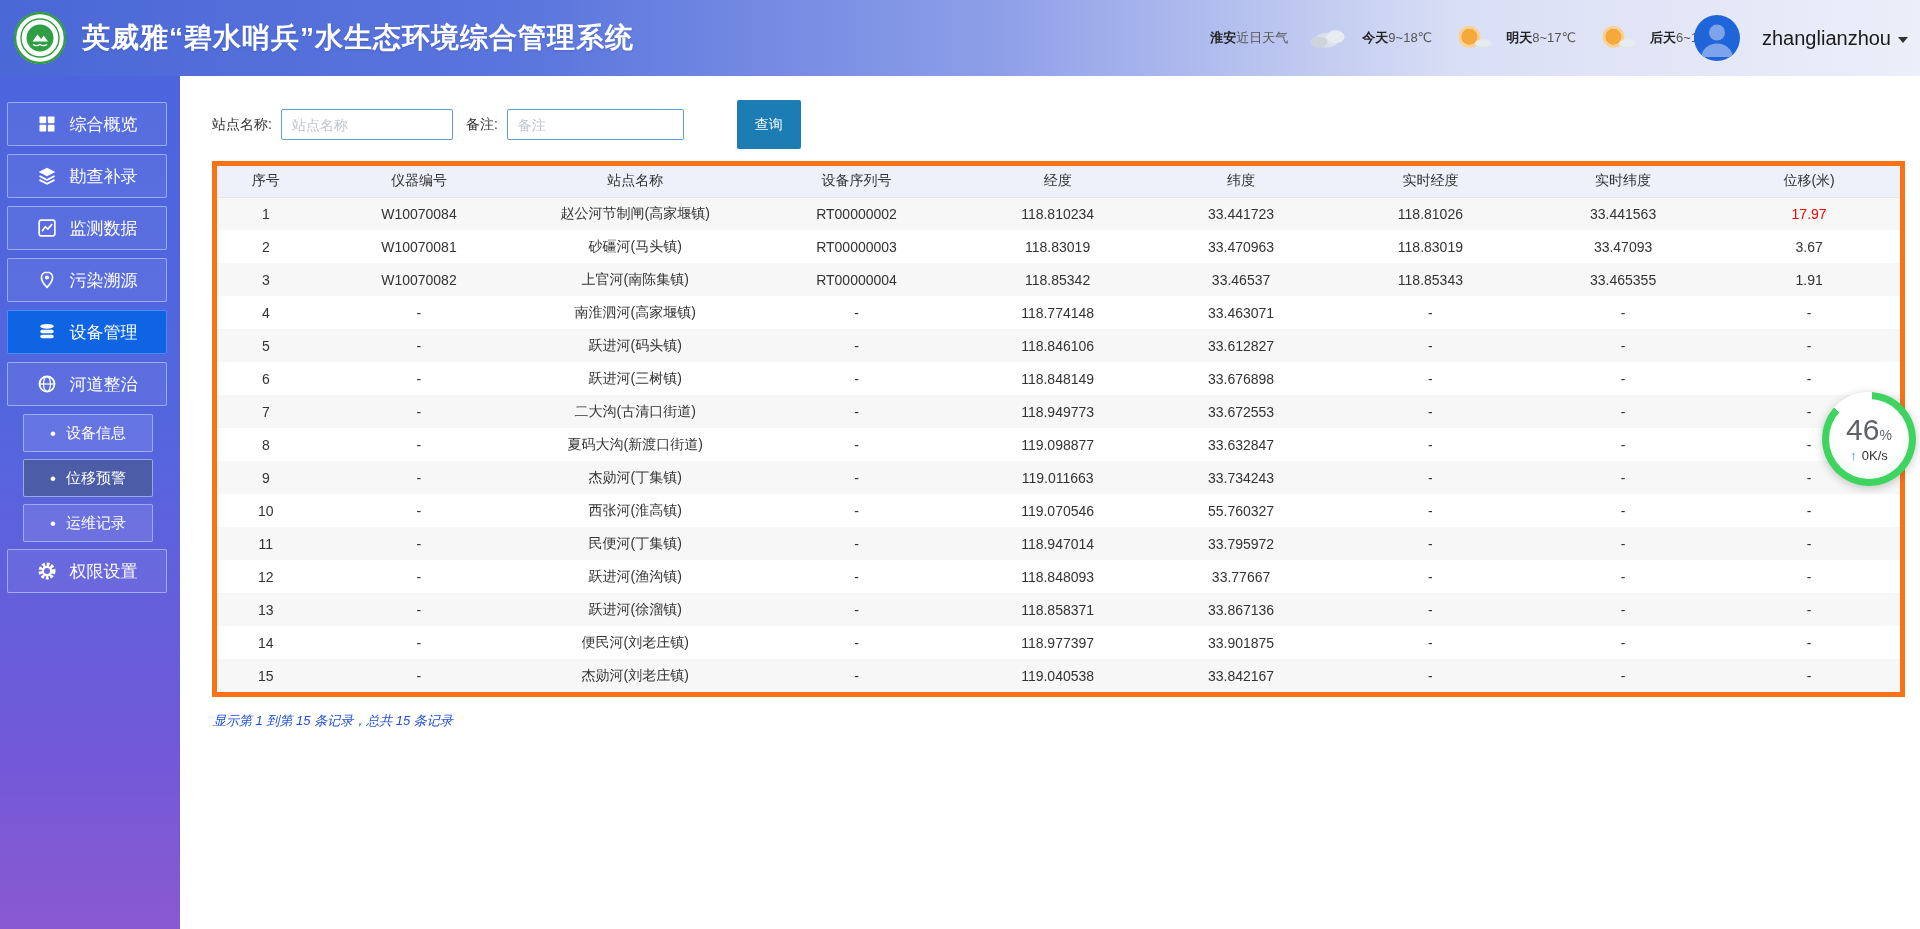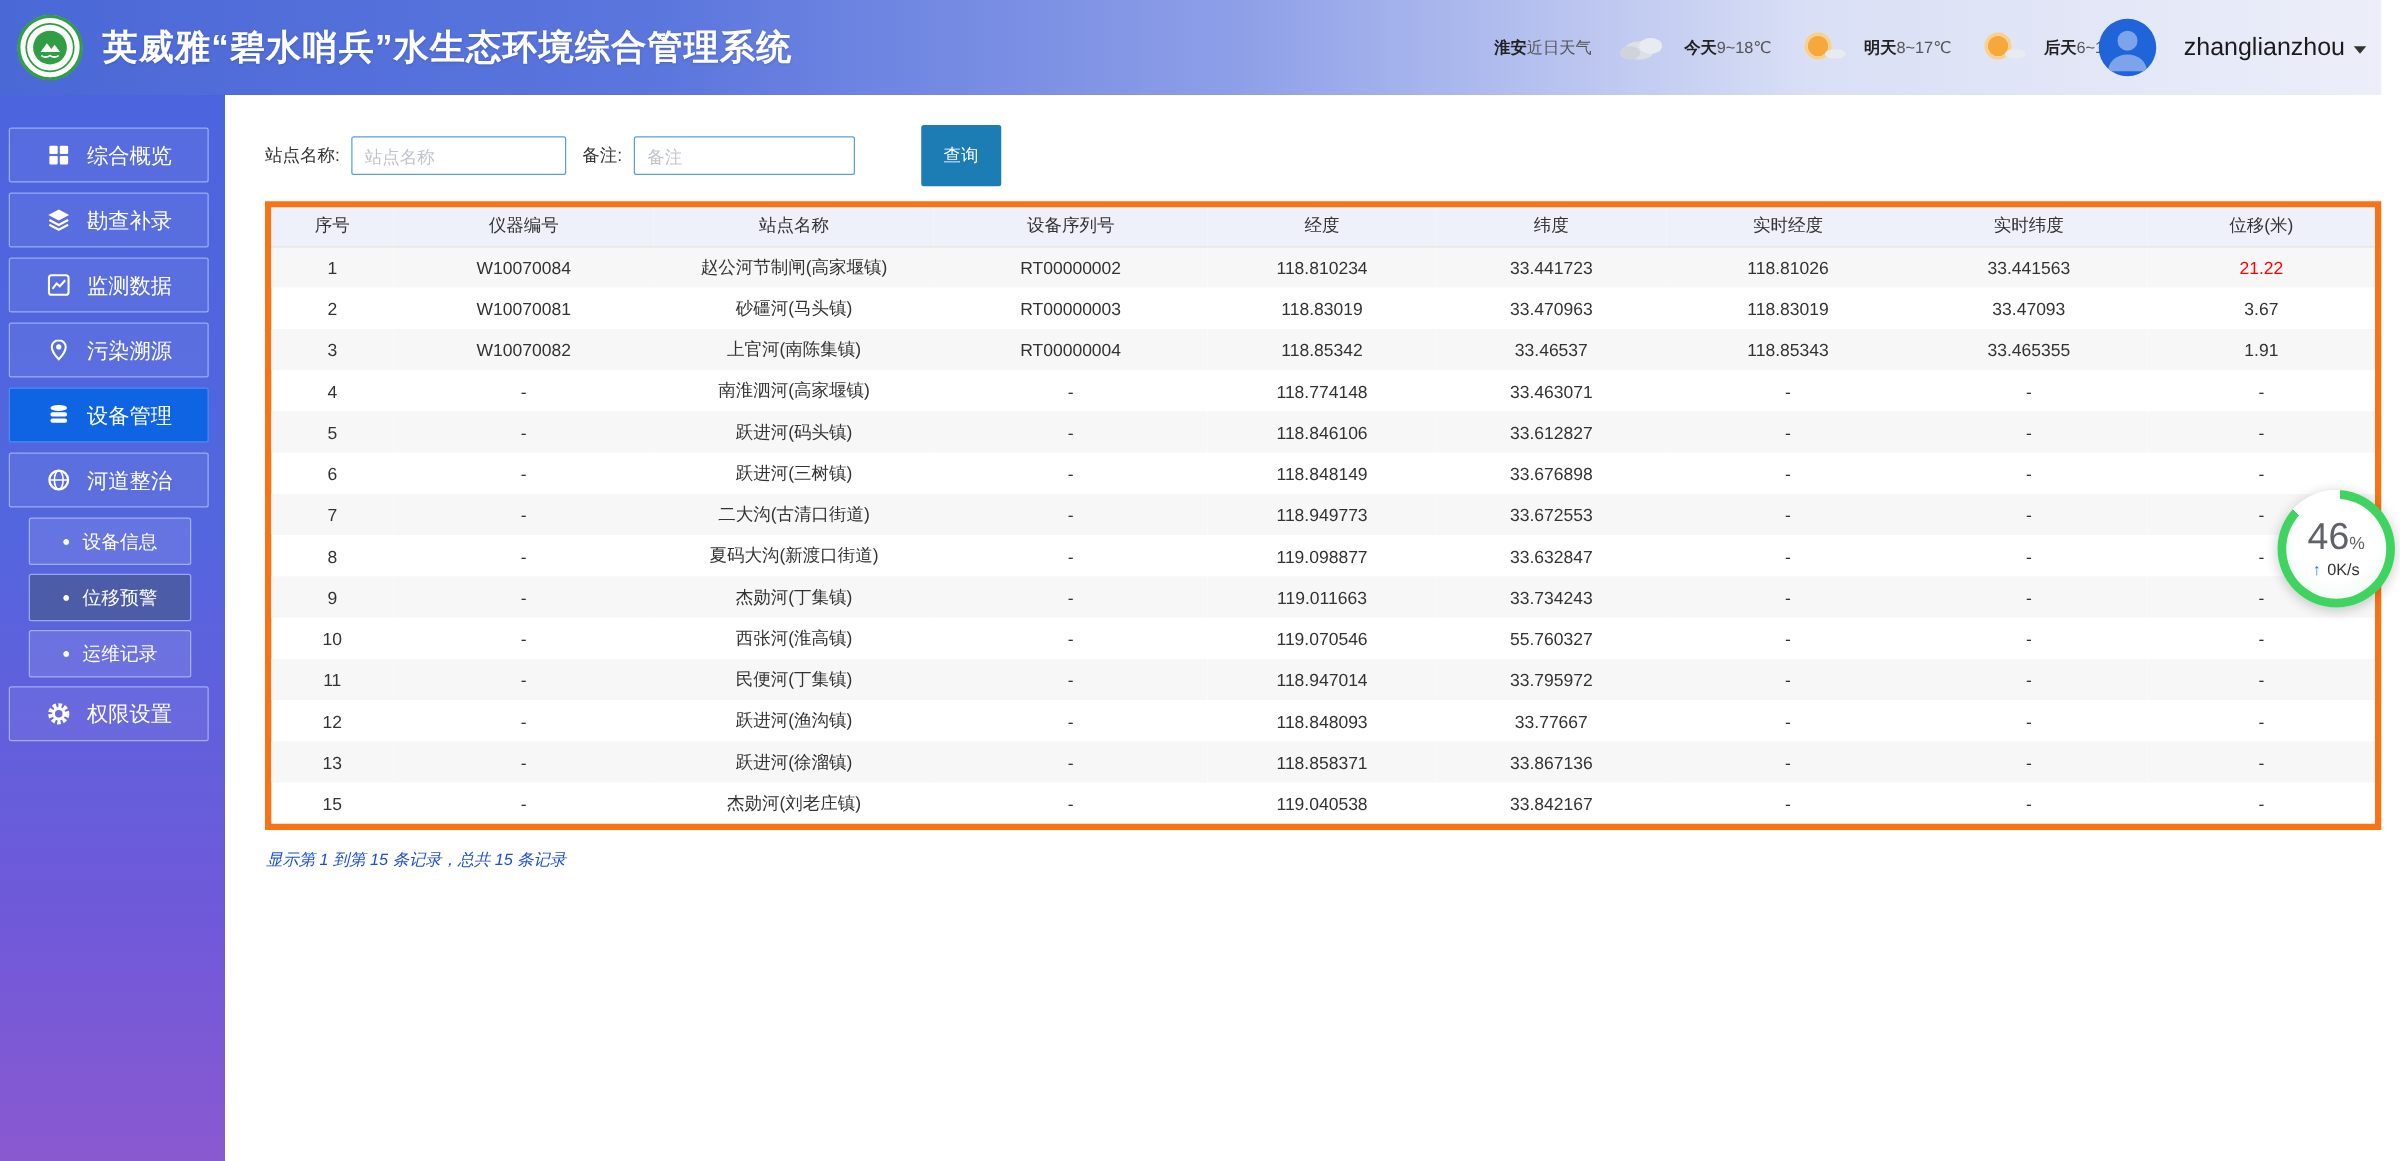--- a/index.html
+++ b/index.html
@@ -1,21 +1,21 @@
 <!DOCTYPE html>
 <html><head>
 <meta charset="utf-8">
 <style>
   * { box-sizing: border-box; margin: 0; padding: 0; }
   html,body { width:1920px; height:929px; overflow:hidden; }
   body { font-family:"Liberation Sans","DejaVu Sans",sans-serif; background:#fff; position:relative; }
 
   
   .app-header{
-    position:absolute; top:0; left:0; right:15px; height:76px;
+    position:absolute; top:0; left:0; right:0; height:76px;
     background:linear-gradient(90deg,#4a68d6 0%,#5b76dd 28%,#8e9fe8 52%,#d9dff5 76%,#eceef9 100%);
     display:flex; align-items:center; z-index:5;
   }
   .logo{ width:54px; height:54px; margin-left:13px; flex:0 0 auto; }
   .app-title{ color:#fff; font-size:28px; font-weight:bold; margin-left:15px; letter-spacing:1px;
               text-shadow:0 1px 2px rgba(30,50,120,.25); white-space:nowrap; }
   .header-right{ margin-left:auto; display:flex; align-items:center; padding-right:12px; }
   .weather-block{ display:flex; flex-direction:row; line-height:1.4; font-size:13px; margin-left:24px; white-space:nowrap; }
   .wb-top{ color:#222; font-weight:bold; }
   .wb-bottom{ color:#555; }
@@ -270,21 +270,21 @@
       <tbody id="table-body">
           <tr>
             <td>1</td>
             <td>W10070084</td>
             <td>赵公河节制闸(高家堰镇)</td>
             <td>RT00000002</td>
             <td>118.810234</td>
             <td>33.441723</td>
             <td>118.81026</td>
             <td>33.441563</td>
-            <td class="alert">21.22</td>
+            <td class="alert">17.97</td>
           </tr>
           <tr>
             <td>2</td>
             <td>W10070081</td>
             <td>砂礓河(马头镇)</td>
             <td>RT00000003</td>
             <td>118.83019</td>
             <td>33.470963</td>
             <td>118.83019</td>
             <td>33.47093</td>
@@ -405,20 +405,31 @@
             <td>-</td>
             <td>跃进河(徐溜镇)</td>
             <td>-</td>
             <td>118.858371</td>
             <td>33.867136</td>
             <td>-</td>
             <td>-</td>
             <td>-</td>
           </tr>
           <tr>
+            <td>14</td>
+            <td>-</td>
+            <td>便民河(刘老庄镇)</td>
+            <td>-</td>
+            <td>118.977397</td>
+            <td>33.901875</td>
+            <td>-</td>
+            <td>-</td>
+            <td>-</td>
+          </tr>
+          <tr>
             <td>15</td>
             <td>-</td>
             <td>杰勋河(刘老庄镇)</td>
             <td>-</td>
             <td>119.040538</td>
             <td>33.842167</td>
             <td>-</td>
             <td>-</td>
             <td>-</td>
           </tr>

